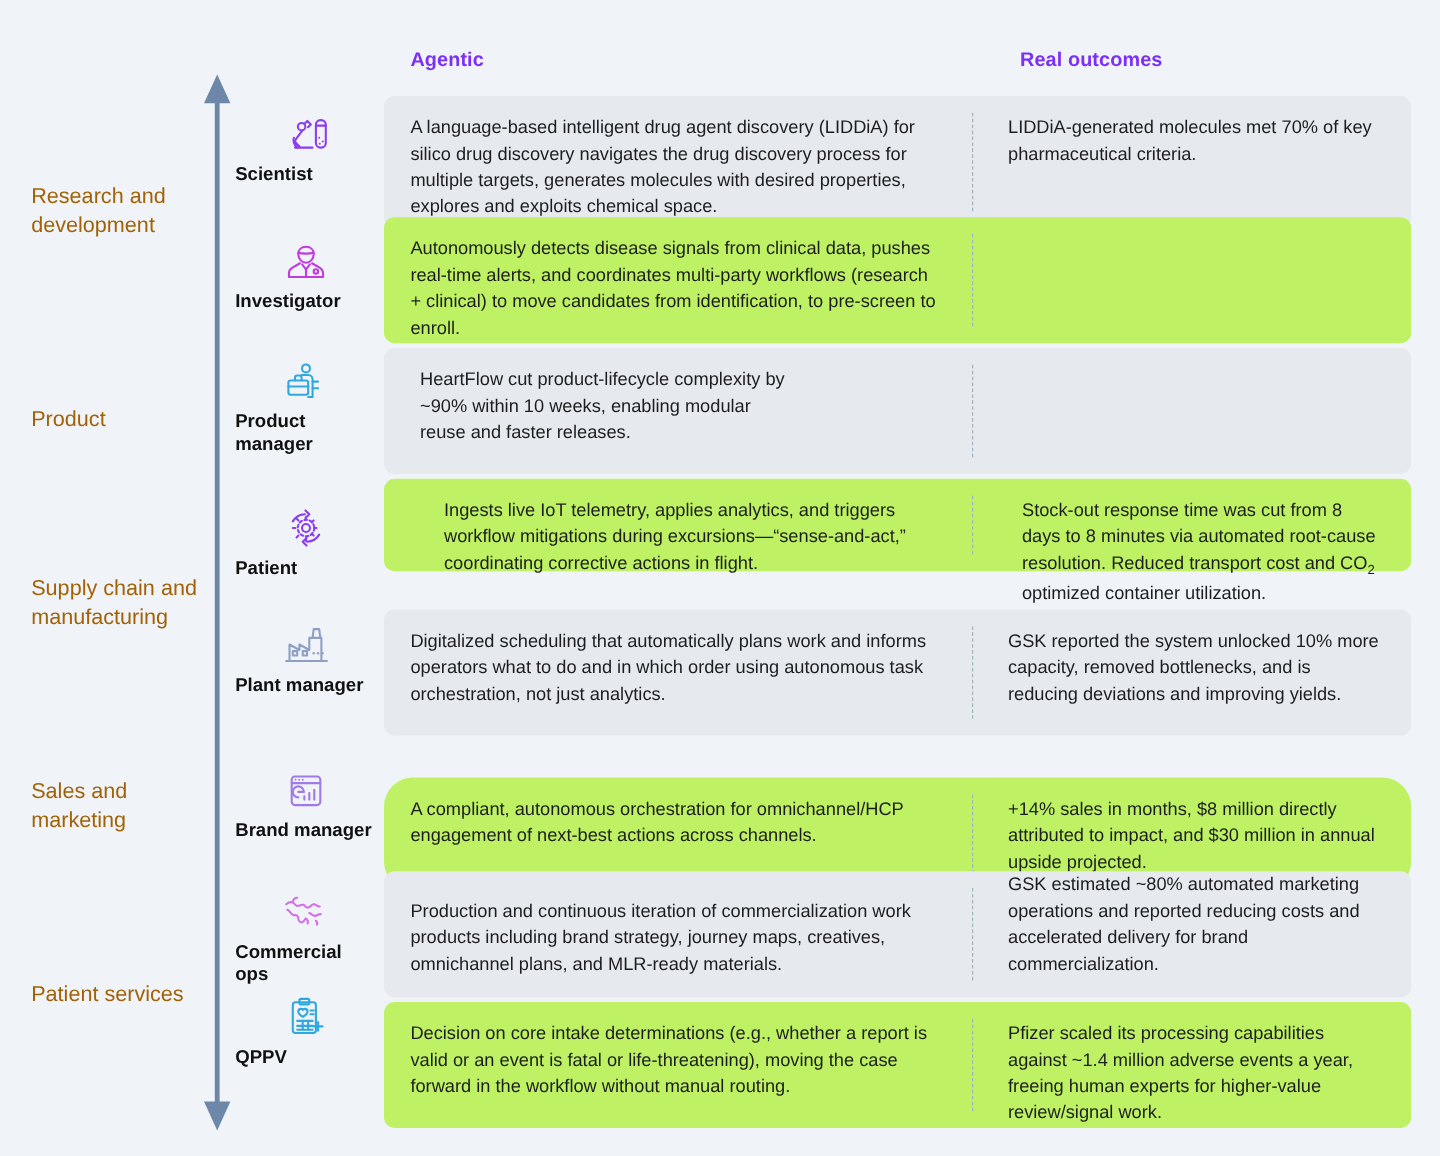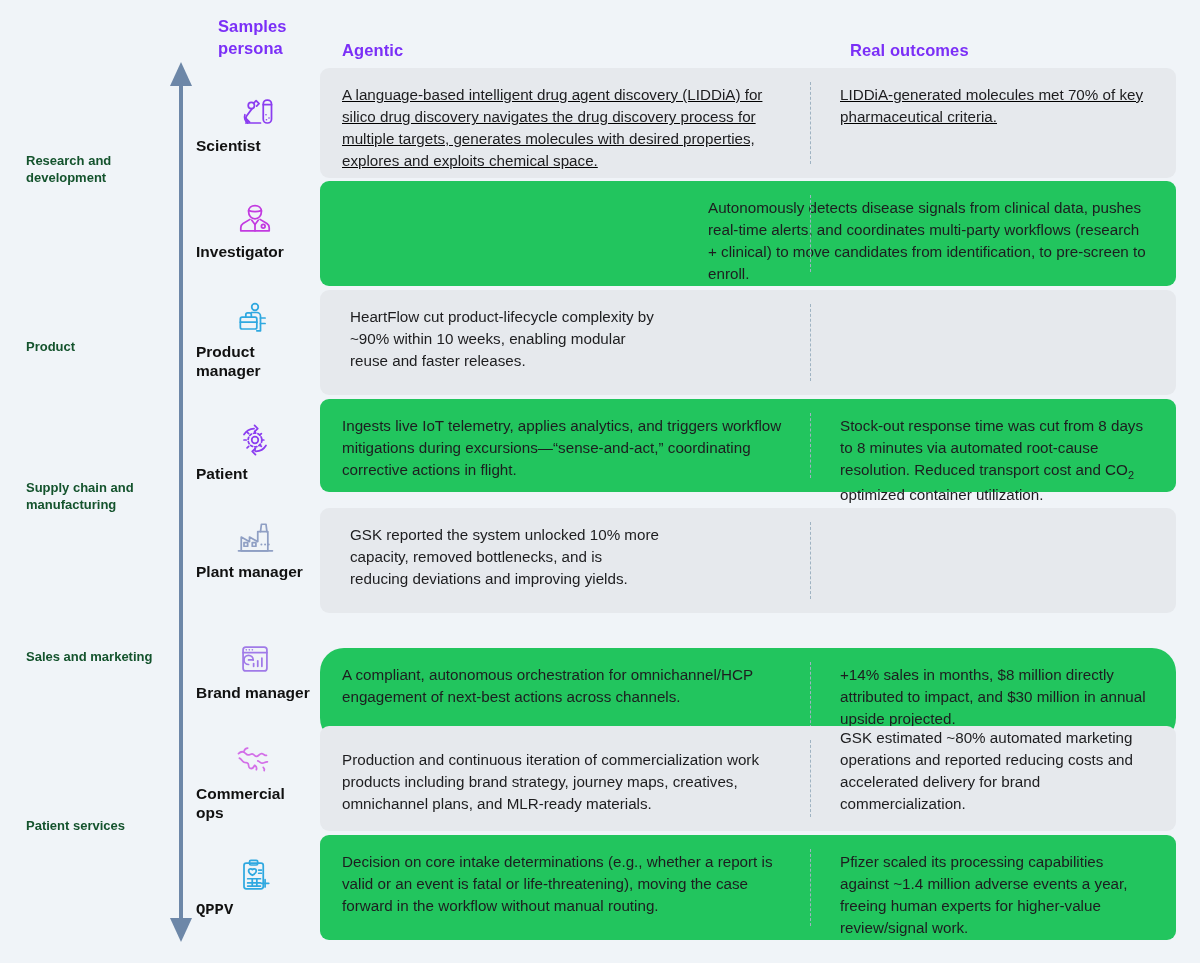--- a/index.html
+++ b/index.html
@@ -30,36 +30,36 @@
   #hdr-real    { left: 850px; top: 40px; width: 260px; }
 
   
   #arrow { position: absolute; left: 163px; top: 60px; width: 36px; height: 884px; }
 
   
   .stage {
     position: absolute;
     left: 26px;
     width: 150px;
-    color: #14532d;
-    font-weight: bold;
-    font-size: 13px;
+    color: #a16207;
+    font-weight: normal;
+    font-size: 18px;
     line-height: 1.33;
   }
 
   
   .row {
     position: absolute;
     left: 320px;
     width: 856px;
     border-radius: 9px;
     display: flex;
   }
   .row.shade-a { background: #e6e9ed; }
-  .row.shade-b { background: #22c55e; justify-content: flex-end; }
+  .row.shade-b { background: #bef264; }
 
   .row .divider {
     position: absolute;
     left: 490px;
     top: 14px;
     bottom: 14px;
     width: 0;
     border-left: 1.4px dashed #9fb3c2;
   }
   .cell-agentic {
@@ -94,24 +94,20 @@
     color: #111;
     line-height: 1.2;
   }
   sub { font-size: 0.72em; }
 </style>
 </head>
 <body>
 
 <div id="canvas">
 
-  <div class="col-head" id="hdr-samples">
-    <div>Samples</div>
-    <div>persona</div>
-  </div>
   <div class="col-head" id="hdr-agentic">Agentic</div>
   <div class="col-head" id="hdr-real">Real outcomes</div>
 
   <div id="arrow">
     <svg width="36" height="884" viewBox="0 0 36 884" xmlns="http://www.w3.org/2000/svg">
       <line x1="18" y1="22" x2="18" y2="862" stroke="#6d87a8" stroke-width="4"></line>
       <polygon points="18,2 29,26 7,26" fill="#6d87a8"></polygon>
       <polygon points="18,882 29,858 7,858" fill="#6d87a8"></polygon>
     </svg>
   </div>
@@ -131,21 +127,21 @@
             <circle cx="20" cy="17" r="3.4"></circle>
             <path d="M20.8 20.3 15 28c-1.6 2.1-1 5 1.4 6.2"></path>
             <path d="M22.6 14.3l2.6-2.6 3.2 3.2-2.6 2.6"></path>
             <path d="M13.5 30.5l4.6 4.6"></path>
             <rect x="33" y="11" width="9" height="25" rx="4.2"></rect>
             <path d="M33 16h9"></path>
             <circle cx="36" cy="27" r="0.9" fill="#8b3df0" stroke="none"></circle>
             <circle cx="39.3" cy="30.5" r="0.9" fill="#8b3df0" stroke="none"></circle>
             <circle cx="36.5" cy="32.5" r="0.9" fill="#8b3df0" stroke="none"></circle>
           </svg></span><div class="plabel">Scientist</div></div>
-      <div class="row shade-a" style="top: 68px; height: 110px; text-decoration: underline;">
+      <div class="row shade-a" style="top: 80px; height: 110px;">
         <div class="cell-agentic">
           <div class="celltext">A language-based intelligent drug agent discovery (LIDDiA) for silico drug discovery navigates the drug discovery process for multiple targets, generates molecules with desired properties, explores and exploits chemical space.</div>
         </div>
         <div class="divider"></div>
         <div class="cell-outcome">
           <div class="celltext">LIDDiA-generated molecules met 70% of key pharmaceutical criteria.</div>
         </div>
       </div>
       <div class="persona" style="top: 196px;"><span><svg class="ico" width="44" height="42" viewBox="0 0 48 48" fill="none" stroke="#c23ae0" stroke-width="1.9" stroke-linecap="round" stroke-linejoin="round">
             <path d="M17 17c0-4 3-6.5 7-6.5s7 2.5 7 6.5c0 4.5-3 8-7 8s-7-3.5-7-8z"></path>
@@ -178,40 +174,43 @@
       </div>
       <div class="persona" style="top: 418px;"><span><svg class="ico" width="44" height="42" viewBox="0 0 48 48" fill="none" stroke="#8b3df0" stroke-width="1.9" stroke-linecap="round" stroke-linejoin="round">
             <circle cx="24" cy="24" r="3.6"></circle>
             <path d="M24 16.6v-2.4M24 33.4v2.4M31.2 24h2.4M14.4 24h-2.4M29.2 18.8l1.7-1.7M17.1 30.9l-1.7 1.7M29.2 29.2l1.7 1.7M17.1 17.1l-1.7-1.7"></path>
             <circle cx="24" cy="24" r="7.5" stroke-dasharray="2.4 2.4"></circle>
             <path d="M12 18a13.5 13.5 0 0 1 11-6.5"></path>
             <path d="M36 30a13.5 13.5 0 0 1-11 6.5"></path>
             <path d="M23.5 8l3.5 3.5L23.5 15"></path>
             <path d="M24.5 40L21 36.5 24.5 33"></path>
           </svg></span><div class="plabel">Patient</div></div>
-      <div class="row shade-b" style="top: 399px; height: 93px;">
+      <div class="row shade-b" style="top: 399px; height: 77px; padding-left: 28px;">
         <div class="cell-agentic">
           <div class="celltext">Ingests live IoT telemetry, applies analytics, and triggers workflow mitigations during excursions—“sense-and-act,” coordinating corrective actions in flight.</div>
         </div>
         <div class="divider"></div>
         <div class="cell-outcome">
           <div class="celltext">Stock-out response time was cut from 8 days to 8 minutes via automated root-cause resolution. Reduced transport cost and CO<sub>2</sub> optimized container utilization.</div>
         </div>
       </div>
       <div class="persona" style="top: 516px;"><span><svg class="ico" width="44" height="42" viewBox="0 0 48 48" fill="none" stroke="#8f9fc4" stroke-width="1.9" stroke-linecap="round" stroke-linejoin="round">
             <path d="M9 38V23l9 5V23l9 5V17l11 0v21z"></path>
             <path d="M6 38h37"></path>
             <path d="M30 17l1-8h5l1 8"></path>
             <rect x="12" y="29" width="4" height="4"></rect>
             <rect x="21" y="29" width="4" height="4"></rect>
             <circle cx="31" cy="31" r="1.1" fill="#8f9fc4" stroke="none"></circle>
             <circle cx="35" cy="31" r="1.1" fill="#8f9fc4" stroke="none"></circle>
             <circle cx="39" cy="31" r="1.1" fill="#8f9fc4" stroke="none"></circle>
           </svg></span><div class="plabel">Plant manager</div></div>
       <div class="row shade-a" style="top: 508px; height: 105px;">
+        <div class="cell-agentic">
+          <div class="celltext">Digitalized scheduling that automatically plans work and informs operators what to do and in which order using autonomous task orchestration, not just analytics.</div>
+        </div>
         <div class="divider"></div>
         <div class="cell-outcome">
           <div class="celltext">GSK reported the system unlocked 10% more capacity, removed bottlenecks, and is reducing deviations and improving yields.</div>
         </div>
       </div>
       <div class="persona" style="top: 637px;"><span><svg class="ico" width="44" height="42" viewBox="0 0 48 48" fill="none" stroke="#a07ae8" stroke-width="1.9" stroke-linecap="round" stroke-linejoin="round">
             <rect x="11" y="11" width="26" height="26" rx="3"></rect>
             <path d="M11 17h26"></path>
             <circle cx="14.5" cy="14" r="0.9" fill="#a07ae8" stroke="none"></circle>
             <circle cx="17.8" cy="14" r="0.9" fill="#a07ae8" stroke="none"></circle>
@@ -241,21 +240,21 @@
           </svg></span><div class="plabel">Commercial ops</div></div>
       <div class="row shade-a" style="top: 726px; height: 105px; align-items: flex-end;">
         <div class="cell-agentic">
           <div class="celltext">Production and continuous iteration of commercialization work products including brand strategy, journey maps, creatives, omnichannel plans, and MLR-ready materials.</div>
         </div>
         <div class="divider"></div>
         <div class="cell-outcome">
           <div class="celltext">GSK estimated ~80% automated marketing operations and reported reducing costs and accelerated delivery for brand commercialization.</div>
         </div>
       </div>
-      <div class="persona" style="top: 854px; font-family: Liberation Mono, monospace;"><span><svg class="ico" width="44" height="42" viewBox="0 0 48 48" fill="none" stroke="#2fa8e0" stroke-width="1.9" stroke-linecap="round" stroke-linejoin="round">
+      <div class="persona" style="top: 826px;"><span><svg class="ico" width="44" height="42" viewBox="0 0 48 48" fill="none" stroke="#2fa8e0" stroke-width="1.9" stroke-linecap="round" stroke-linejoin="round">
             <rect x="12" y="10" width="21" height="28" rx="2.5"></rect>
             <rect x="18" y="7" width="9" height="5" rx="1.6"></rect>
             <path d="M17 18.5c0-1.3 1.1-2.4 2.4-2.4 .8 0 1.4.4 1.8.9 .4-.5 1-.9 1.8-.9 1.3 0 2.4 1.1 2.4 2.4 0 2.1-3 4.1-4.2 4.8-1.2-.7-4.2-2.7-4.2-4.8z"></path>
             <path d="M28 17.5h3"></path>
             <path d="M28 21h3"></path>
             <path d="M16 27h14M16 31.5h14M16 35h14"></path>
             <path d="M21 27v8M26 27v8"></path>
             <path d="M35 28v8"></path>
             <path d="M31 32h8"></path>
           </svg></span><div class="plabel">QPPV</div></div>

